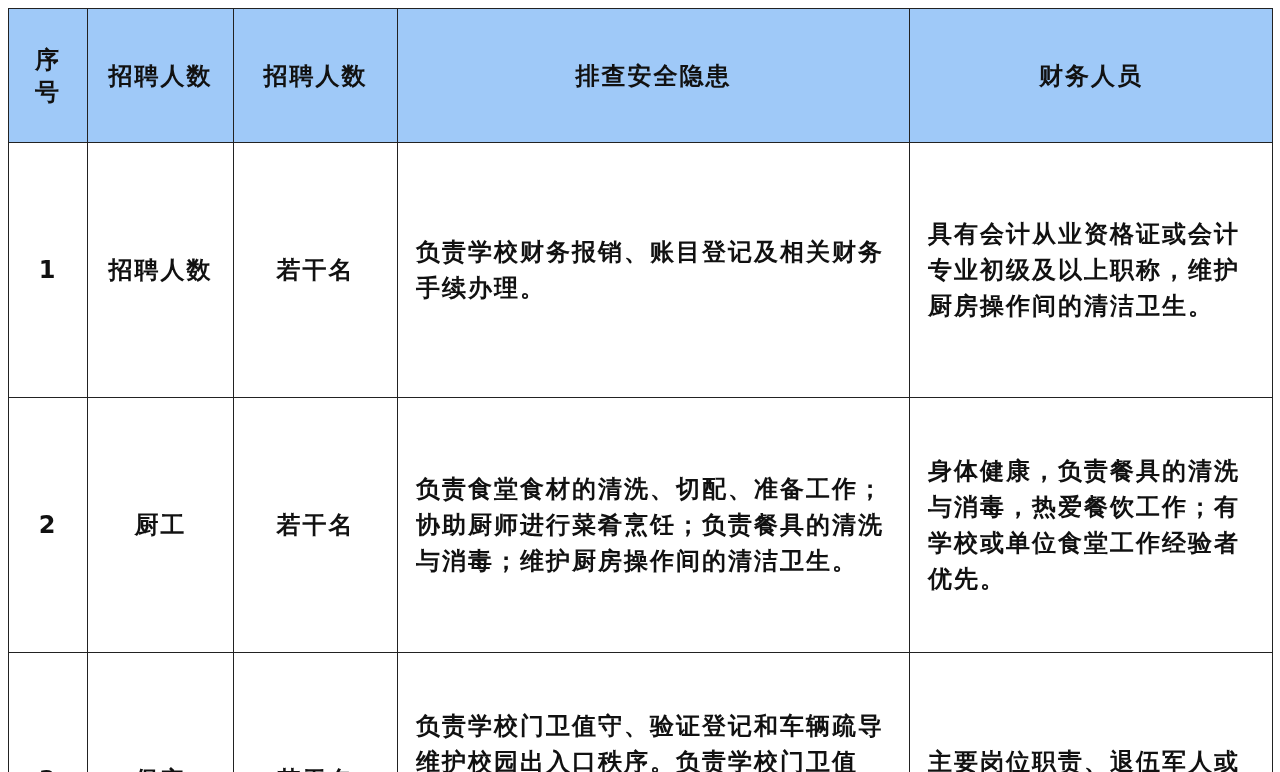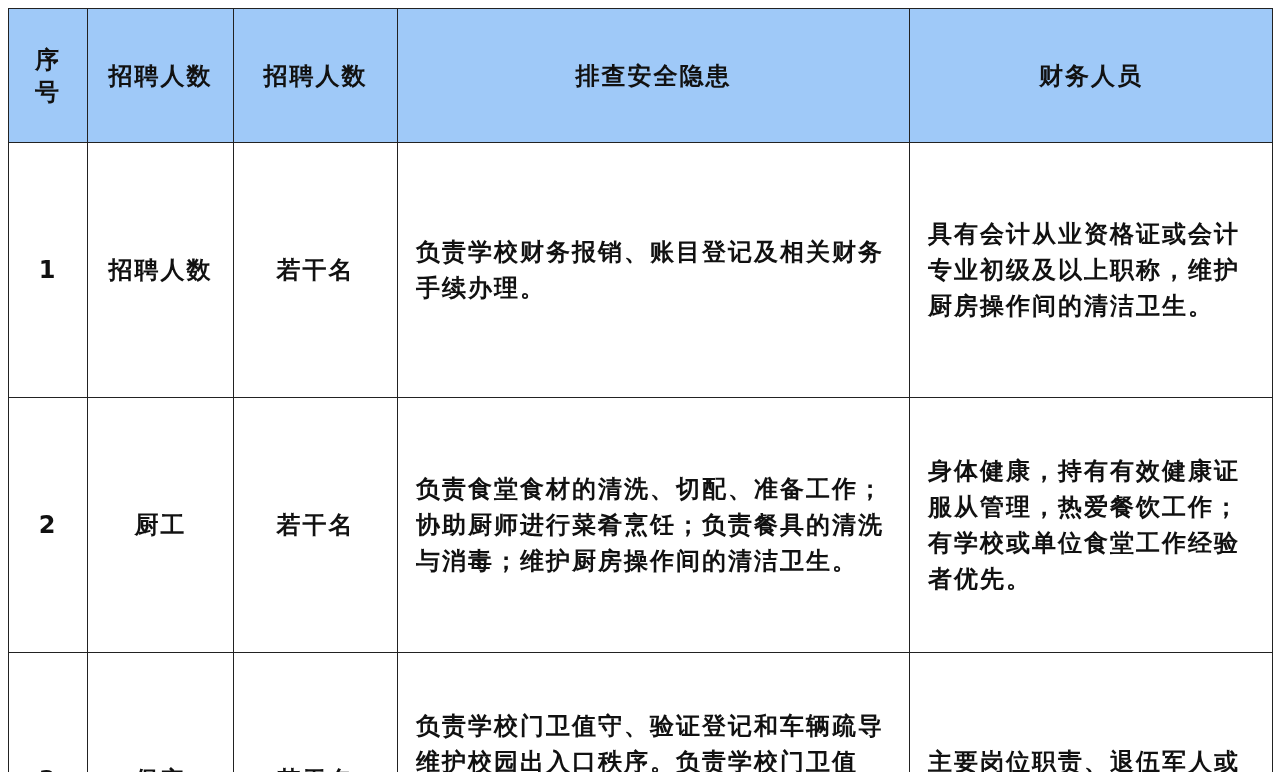--- a/index.html
+++ b/index.html
@@ -56,21 +56,21 @@
       <td class="c">招聘人数</td>
       <td class="c">若干名</td>
       <td class="txt">负责学校财务报销、账目登记及相关财务手续办理。</td>
       <td class="txt">具有会计从业资格证或会计专业初级及以上职称，维护厨房操作间的清洁卫生。</td>
     </tr>
     <tr class="row">
       <td class="c num">2</td>
       <td class="c">厨工</td>
       <td class="c">若干名</td>
       <td class="txt">负责食堂食材的清洗、切配、准备工作；协助厨师进行菜肴烹饪；负责餐具的清洗与消毒；维护厨房操作间的清洁卫生。</td>
-      <td class="txt">身体健康，持有有效健康证服从管理，热爱餐饮工作；有学校或单位食堂工作经验者优先。</td>
+      <td class="txt">身体健康，负责餐具的清洗与消毒，热爱餐饮工作；有学校或单位食堂工作经验者优先。</td>
     </tr>
     <tr class="row">
       <td class="c num">3</td>
       <td class="c">保安</td>
       <td class="c">若干名</td>
       <td class="txt">负责学校门卫值守、验证登记和车辆疏导维护校园出入口秩序。负责学校门卫值守，排查安全隐患，协助维护校园正常的教育教学与生活秩序。</td>
       <td class="txt">主要岗位职责、退伍军人或持有保安员证者优先。</td>
     </tr>
   </tbody>
 </table>

